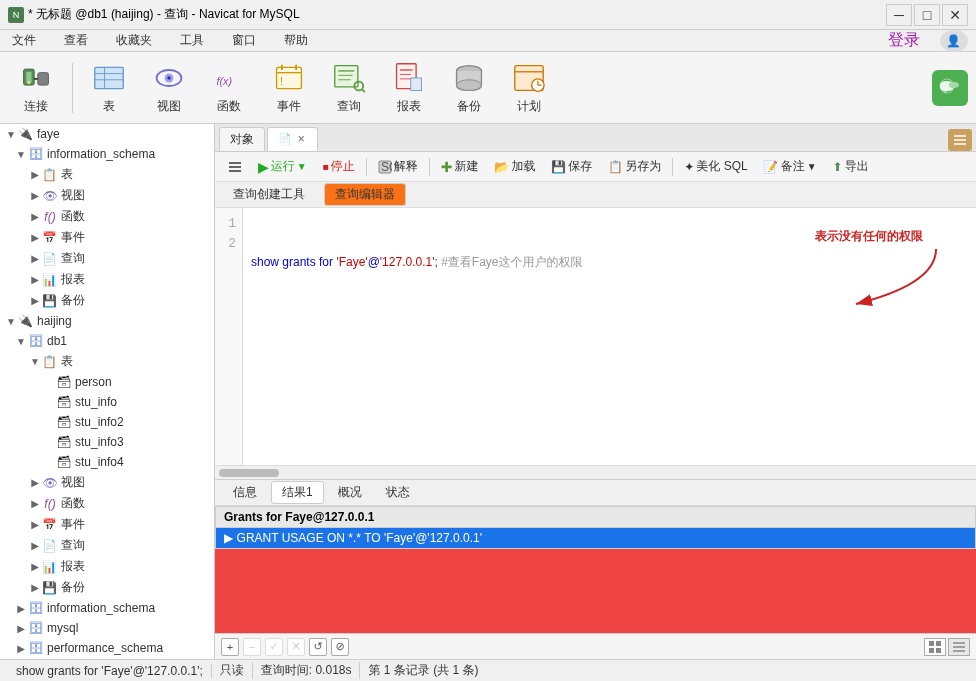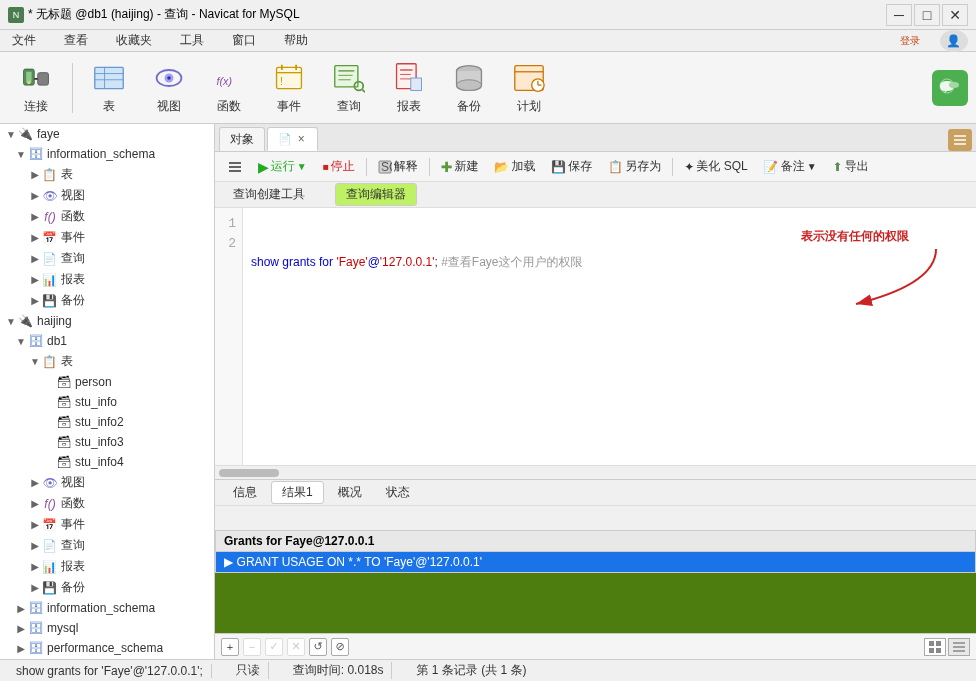--- a/index.html
+++ b/index.html
@@ -8,21 +8,21 @@
     
     .title-bar { background: #f0f0f0; height: 30px; display: flex; align-items: center; justify-content: space-between; padding: 0 8px; border-bottom: 1px solid #ccc; }
     .title-bar-left { display: flex; align-items: center; gap: 4px; font-size: 12px; }
     .title-bar-icon { width: 16px; height: 16px; background: #4a7c4e; border-radius: 2px; display: flex; align-items: center; justify-content: center; color: white; font-size: 9px; }
     .title-bar-controls { display: flex; gap: 2px; }
     .title-btn { width: 26px; height: 22px; background: #f0f0f0; border: 1px solid #ccc; display: flex; align-items: center; justify-content: center; cursor: pointer; font-size: 14px; color: #333; }
 
     
     .menu-bar { background: #f0f0f0; height: 22px; display: flex; align-items: center; padding: 0 4px; border-bottom: 1px solid #ccc; gap: 12px; }
     .menu-item { padding: 2px 8px; cursor: pointer; font-size: 12px; color: #333; }
-    .menu-bar-right { margin-left: auto; font-size: 10px; color: #c2410c; padding-right: 8px; }
+    .menu-bar-right { margin-left: auto; font-size: 16px; color: #a21caf; padding-right: 8px; }
 
     
     .toolbar { background: #f5f5f5; height: 72px; display: flex; align-items: center; padding: 4px 8px; border-bottom: 1px solid #ccc; gap: 4px; }
     .toolbar-btn { display: flex; flex-direction: column; align-items: center; justify-content: center; width: 56px; height: 60px; cursor: pointer; border: 2px solid transparent; border-radius: 4px; gap: 2px; font-size: 11px; color: #333; }
     .toolbar-btn.active { background: #cce0f5; border-color: #7aade0; }
     .toolbar-icon { width: 36px; height: 36px; display: flex; align-items: center; justify-content: center; }
     .toolbar-icon svg { width: 32px; height: 32px; }
     .toolbar-separator { width: 1px; height: 50px; background: #ccc; margin: 0 4px; }
 
     
@@ -40,42 +40,42 @@
 
     
     .right-panel { flex: 1; display: flex; flex-direction: column; overflow: hidden; }
 
     
     .query-toolbar { background: #f5f5f5; height: 30px; display: flex; align-items: center; padding: 0 6px; border-bottom: 1px solid #ddd; gap: 2px; }
     .qtb-btn { display: flex; align-items: center; gap: 2px; padding: 2px 6px; border: 1px solid transparent; border-radius: 3px; cursor: pointer; font-size: 12px; color: #333; height: 22px; }
     .qtb-separator { width: 1px; height: 18px; background: #ccc; margin: 0 2px; }
 
     
-    .sub-tabs { background: #f0f0f0; height: 26px; display: flex; align-items: center; padding: 0 8px; border-bottom: 1px solid #ddd; gap: 20px; }
+    .sub-tabs { background: #f0f0f0; height: 26px; display: flex; align-items: center; padding: 0 8px; border-bottom: 1px solid #ddd; gap: 9px; }
     .sub-tab { padding: 2px 10px; cursor: pointer; font-size: 12px; color: #333; border-radius: 3px; }
-    .sub-tab.active { background: #bef264; border: 1px solid #ccc; }
+    .sub-tab.active { background: #f97316; border: 1px solid #ccc; }
 
     
     .results-area { height: 180px; display: flex; flex-direction: column; border-top: 1px solid #ccc; }
     .results-tabs { background: #f0f0f0; height: 26px; display: flex; align-items: center; padding: 0 8px; border-bottom: 1px solid #ddd; gap: 4px; }
     .result-tab { padding: 2px 10px; cursor: pointer; font-size: 12px; color: #333; }
     .result-tab.active { background: #fff; border: 1px solid #ccc; border-radius: 3px; }
-    .result-content { flex: 1; overflow: auto; background: #4d7c0f; margin-top: 24px; }
+    .result-content { flex: 1; overflow: auto; background: #ef4444; }
     .result-table { width: 100%; border-collapse: collapse; }
     .result-table th { background: #e8e8e8; border: 1px solid #ccc; padding: 3px 8px; font-size: 12px; text-align: left; }
     .result-table td { border: 1px solid #ccc; padding: 3px 8px; font-size: 12px; }
     .result-table tr.selected td { background: #1a73e8; color: white; }
 
     
     .bottom-toolbar { background: #f5f5f5; height: 26px; display: flex; align-items: center; padding: 0 6px; border-top: 1px solid #ccc; gap: 4px; }
     .bottom-btn { width: 18px; height: 18px; display: flex; align-items: center; justify-content: center; cursor: pointer; border: 1px solid #aaa; background: #fff; border-radius: 2px; font-size: 11px; color: #555; }
     .bottom-btn.disabled { color: #ccc; border-color: #ddd; cursor: default; }
 
     
-    .status-bar { background: #f0f0f0; height: 22px; display: flex; align-items: center; padding: 0 8px; border-top: 1px solid #ccc; gap: 16px; }
+    .status-bar { background: #f0f0f0; height: 22px; display: flex; align-items: center; padding: 0 8px; border-top: 1px solid #ccc; gap: 0; }
     .status-section { padding: 0 8px; font-size: 12px; color: #333; border-right: 1px solid #ccc; }
     .status-section:last-child { border-right: none; }
     .line-number-col { background: #f8f8f8; border-right: 1px solid #e0e0e0; padding: 6px 6px 6px 6px; color: #aaa; font-size: 13px; font-family: 'Courier New', monospace; line-height: 1.5; text-align: right; min-width: 28px; user-select: none; }
     .code-col { flex: 1; padding: 6px 8px; font-size: 13px; font-family: 'Courier New', monospace; line-height: 1.5; white-space: pre; overflow: auto; }
   </style>
 </head>
 <body>
 
 <div class="title-bar">
   <div class="title-bar-left">
@@ -453,21 +453,21 @@
       <div style="display:flex;flex:1;min-height:0;overflow:auto;">
         <div class="line-number-col">
           1<br>2
         </div>
         <div class="code-col">
 <span style="color:#333;"></span>
 <span style="color:#0000cc;margin-top:28px;">show grants for </span><span style="color:#cc0000;">'Faye'</span><span style="color:#0000cc;">@</span><span style="color:#cc0000;">'127.0.0.1'</span><span style="color:#333;">; </span><span style="color:#999;">#查看Faye这个用户的权限</span>
         </div>
       </div>
 
-      <div style="position:absolute;right:67px;top:20px;color:#cc2222;font-size:12px;font-weight:bold;">表示没有任何的权限</div>
+      <div style="position:absolute;right:53px;top:20px;color:#cc2222;font-size:12px;font-weight:bold;">表示没有任何的权限</div>
 
       <div style="position:absolute;right:30px;top:36px;">
         <svg width="120" height="70" viewBox="0 0 120 70">
           <defs>
             <marker id="arrowhead" markerWidth="8" markerHeight="6" refX="8" refY="3" orient="auto">
               <polygon points="0 0, 8 3, 0 6" fill="#cc2222"></polygon>
             </marker>
           </defs>
           <path d="M110 5 Q110 40 30 60" stroke="#cc2222" stroke-width="2" fill="none" marker-end="url(#arrowhead)"></path>
         </svg>

